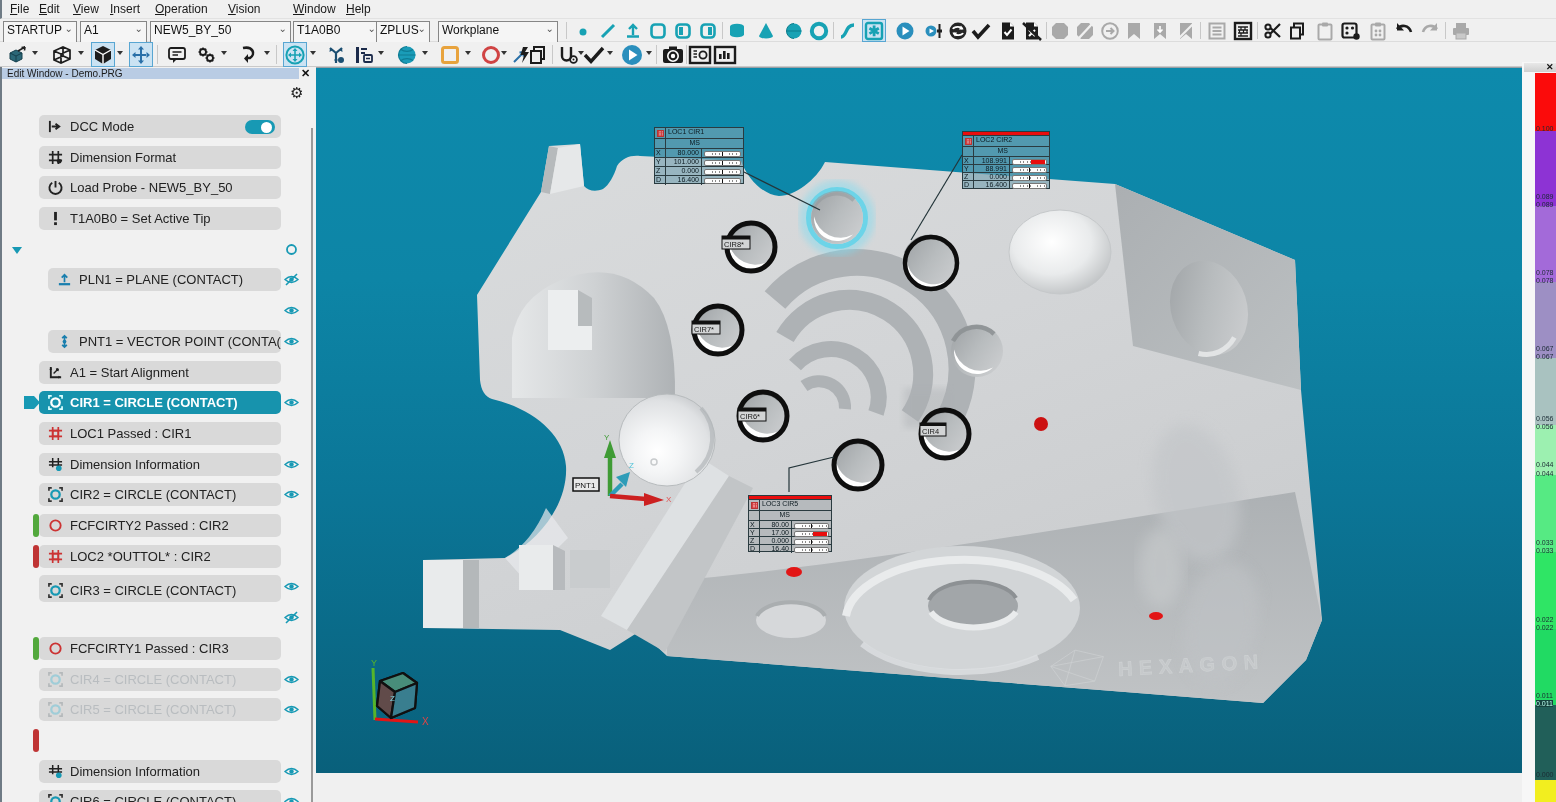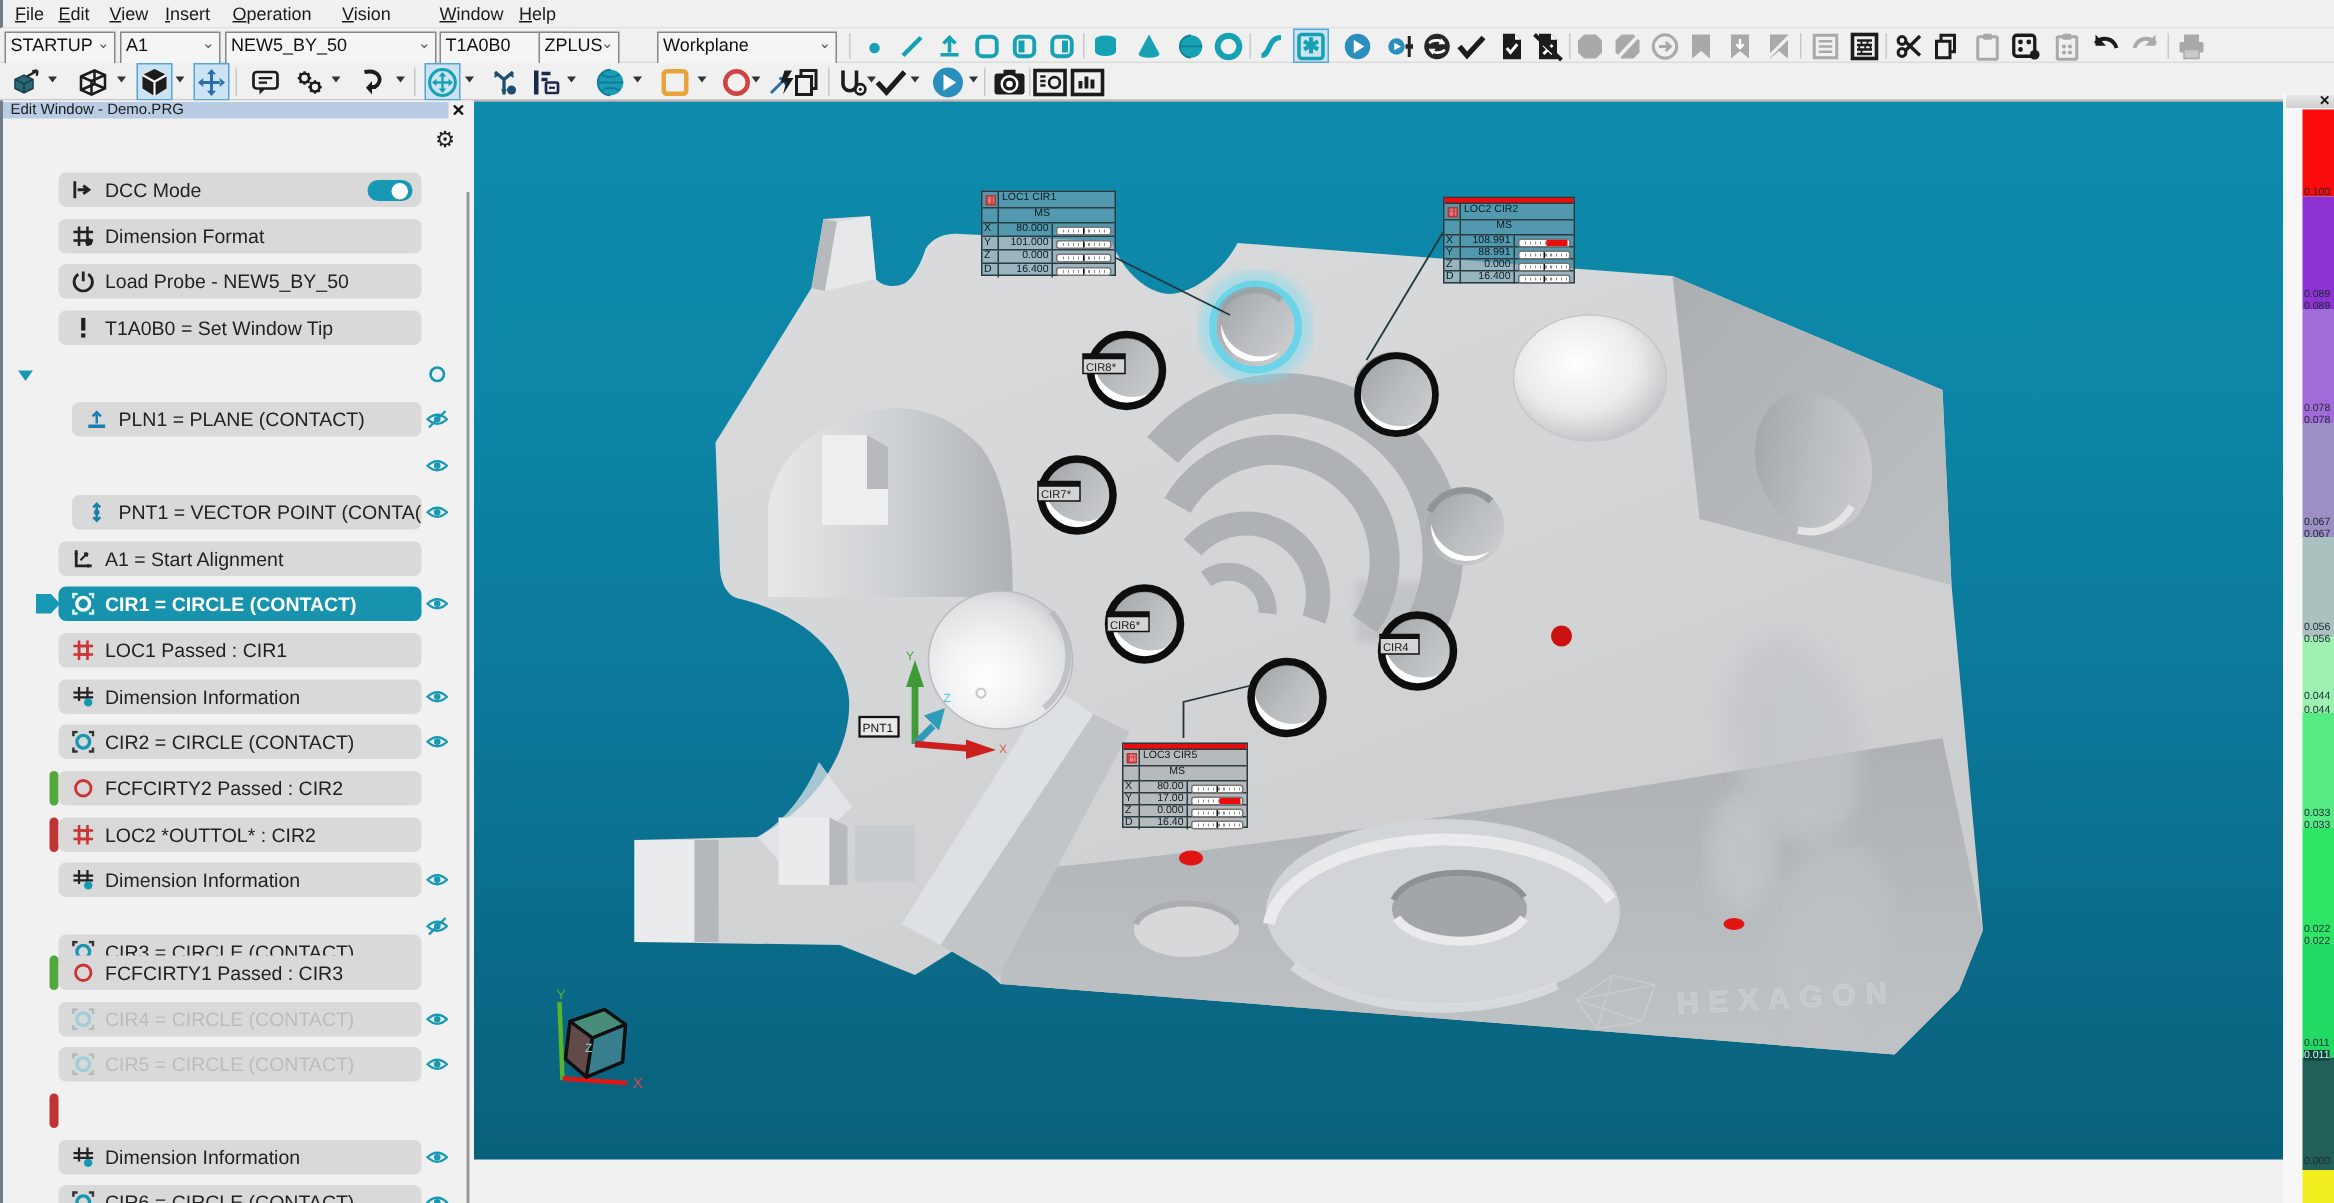--- a/index.html
+++ b/index.html
@@ -78,21 +78,21 @@
     <span style="left:153px"><u>O</u>peration</span>
     <span style="left:226px"><u>V</u>ision</span>
     <span style="left:291px"><u>W</u>indow</span>
     <span style="left:344px"><u>H</u>elp</span>
   </div>
   <div id="row1">
     <div class="combo" style="left:3px;width:74px;">STARTUP<span class="cv">⌄</span></div>
     <div class="combo" style="left:80px;width:67px;">A1<span class="cv">⌄</span></div>
     <div class="combo" style="left:150px;width:141px;">NEW5_BY_50<span class="cv">⌄</span></div>
     <div class="combo" style="left:293px;width:87px;">T1A0B0<span class="cv">⌄</span></div>
-    <div class="combo" style="left:359px;width:54px;">ZPLUS<span class="cv">⌄</span></div>
+    <div class="combo" style="left:376px;width:54px;">ZPLUS<span class="cv">⌄</span></div>
     <div class="combo" style="left:438px;width:120px;">Workplane<span class="cv">⌄</span></div>
     <div class="tsep" style="left:566px"></div>
 
     <div class="ticon" style="left:571px">
         <svg width="18" height="18">
           <circle cx="9" cy="10" r="3.5" fill="#17a2b4"></circle>
         </svg>
       </div>
     <div class="ticon" style="left:596px">
         <svg width="18" height="18">
@@ -489,21 +489,21 @@
           <path d="M4.5 3 A6.5 6.5 0 1 0 11.5 3" stroke="#222" stroke-width="2" fill="none"></path>
           <path d="M8 1 V8" stroke="#222" stroke-width="2"></path>
         </svg>
         <span class="tx">Load Probe - NEW5_BY_50</span>
       </div>
     <div class="prow" style="top:140px">
         <svg class="ic" viewBox="0 0 16 16">
           <rect x="6.5" y="1" width="3" height="9" fill="#222"></rect>
           <rect x="6.5" y="12" width="3" height="3" fill="#222"></rect>
         </svg>
-        <span class="tx">T1A0B0 = Set Window Tip</span>
+        <span class="tx">T1A0B0 = Set Active Tip</span>
       </div>
 
     <svg style="position:absolute;left:10px;top:179px" width="10" height="8">
         <path d="M0 1 L10 1 L5 8 Z" fill="#1799b4"></path>
       </svg>
     <svg class="eye" style="top:176px" viewBox="0 0 15 13">
         <circle cx="7.5" cy="6.5" r="4.5" fill="none" stroke="#1799b4" stroke-width="1.8"></circle>
       </svg>
 
     <div class="prow sub" style="top:201px">
@@ -614,21 +614,21 @@
           <path d="M5 1 V11 M11 1 V11 M1 5 H15 M1 8.5 H15" stroke="#222" stroke-width="1.6"></path>
           <circle cx="11.5" cy="12" r="3" fill="#1799b4"></circle>
         </svg>
         <span class="tx">Dimension Information</span>
       </div>
     <svg class="eye" style="top:513px" viewBox="0 0 15 13">
         <path d="M1 6.5 Q7.5 0.5 14 6.5 Q7.5 12.5 1 6.5 Z" fill="none" stroke="#1799b4" stroke-width="1.5"></path>
         <circle cx="7.5" cy="6.5" r="2.2" fill="#1799b4"></circle>
       </svg>
 
-    <div class="prow" style="top:556px">
+    <div class="prow" style="top:512px">
         <svg class="ic" viewBox="0 0 16 16">
           <path d="M1 4 V1 H4 M12 1 H15 V4 M15 12 V15 H12 M4 15 H1 V12" stroke="#333" stroke-width="1.8" fill="none"></path>
           <circle cx="8" cy="8" r="4.5" fill="none" stroke="#1799b4" stroke-width="2.4"></circle>
         </svg>
         <span class="tx">CIR3 = CIRCLE (CONTACT)</span>
       </div>
     <svg class="eye" style="top:544px" viewBox="0 0 15 13">
         <path d="M1 6.5 Q7.5 0.5 14 6.5 Q7.5 12.5 1 6.5 Z" fill="none" stroke="#1799b4" stroke-width="1.5"></path>
         <circle cx="7.5" cy="6.5" r="2.2" fill="#1799b4"></circle>
         <path d="M2 12 L13 1" stroke="#1799b4" stroke-width="1.6"></path>

